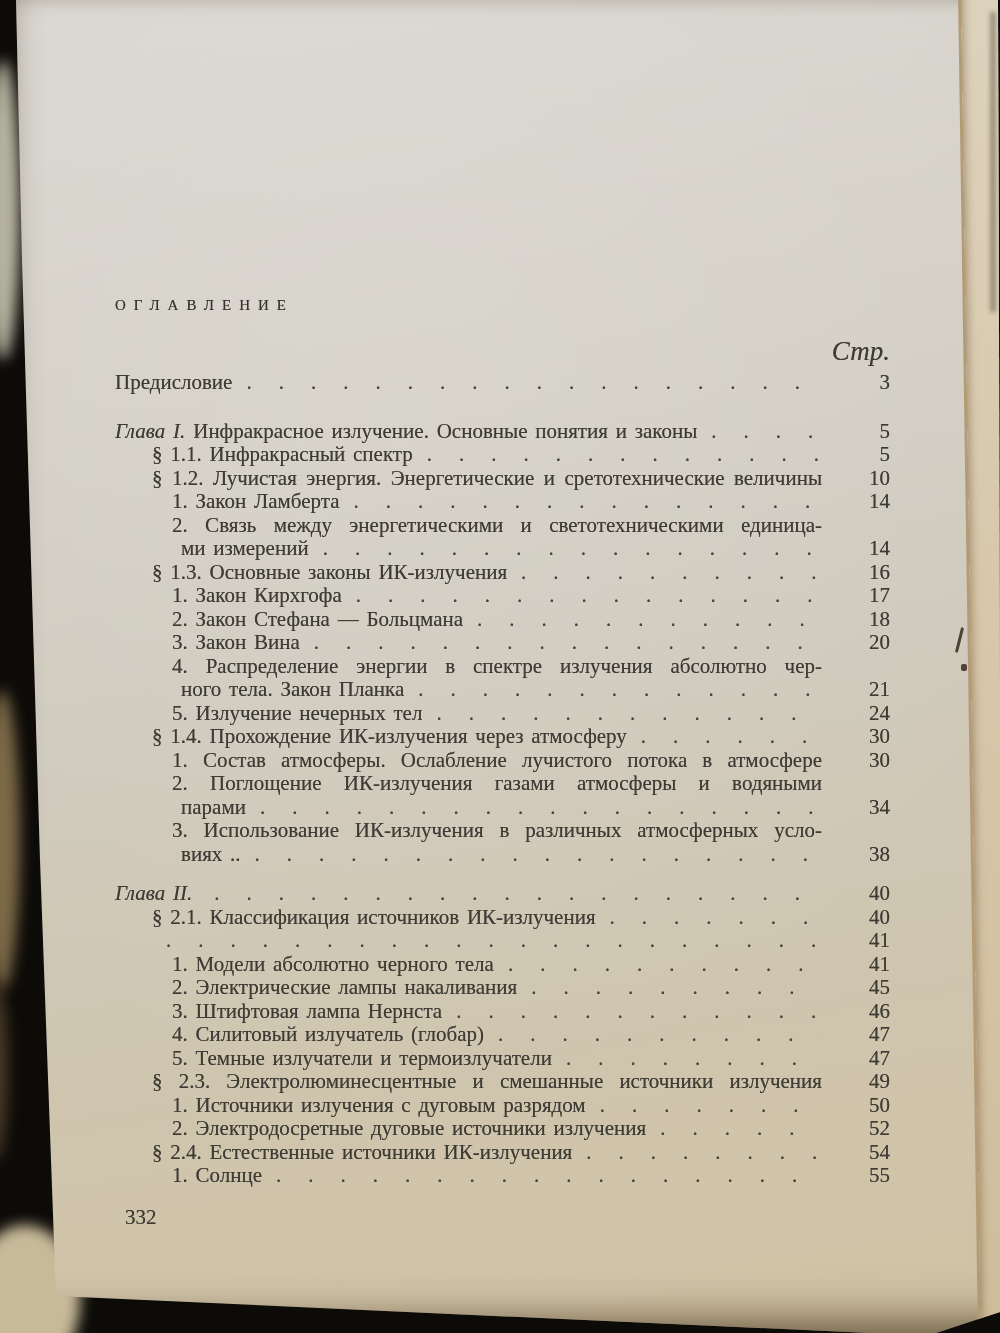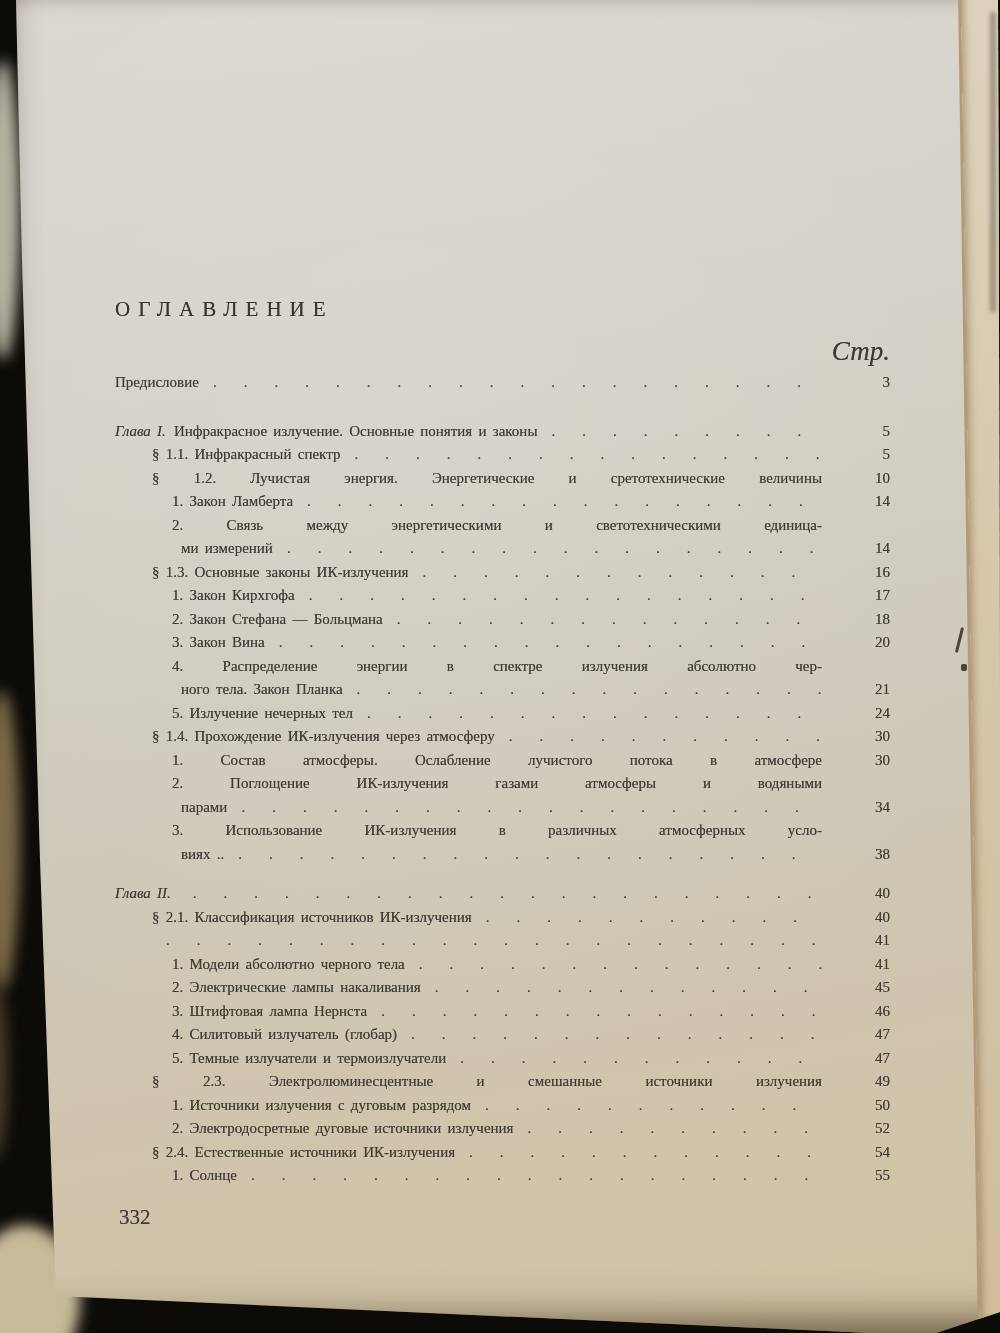--- a/index.html
+++ b/index.html
@@ -31,44 +31,44 @@
     transform:rotate(-0.85deg);
     box-shadow:inset 6px 0 8px -4px rgba(120,95,60,.55);
   }
   .speck{position:absolute;background:#4e4334;border-radius:2px;}
   .speck.s1{left:958px;top:627px;width:3px;height:26px;transform:rotate(14deg);}
   .speck.s2{left:961px;top:664px;width:6px;height:7px;}
   .edge-shade{position:absolute;left:990px;top:12px;width:6px;height:300px;background:rgba(40,32,20,.35);filter:blur(2px);}
   
   .ink{color:#3e3b35;text-shadow:0 0 .6px rgba(62,59,53,.65);}
   .title{
-    position:absolute;left:115px;top:297px;font-size:21px;letter-spacing:8px;color:#36332d;
+    position:absolute;left:115px;top:297px;font-size:15px;letter-spacing:8px;color:#36332d;
   }
   .page-col-label{
     position:absolute;left:115px;top:336px;width:775px;text-align:right;
     font-style:italic;font-size:27px;
   }
   .entries{
-    position:absolute;left:115px;top:371px;width:775px;font-size:15px;word-spacing:2.5px;
+    position:absolute;left:115px;top:371px;width:775px;font-size:21px;word-spacing:2.5px;
   }
   .row{display:flex;align-items:baseline;line-height:23.5px;}
   .row-pre{margin-bottom:9px;}
   .lvl1{padding-left:37px;}
   .lvl2{padding-left:57px;}
   .lvl3{padding-left:66px;}
   .it{font-style:italic;padding-right:8px;white-space:nowrap;margin-top:16px;}
   .txt{white-space:nowrap;}
   .stretch .txt{flex:1;white-space:normal;text-align:justify;text-align-last:justify;}
   .dots{flex:1;min-width:0;overflow:hidden;white-space:nowrap;letter-spacing:27px;padding-left:14px;color:#49453e;}
   .pg{width:68px;text-align:right;flex:none;white-space:nowrap;}
   .part-head{
     width:610px;text-align:center;line-height:22.5px;margin:8px 0 13px 0;font-weight:bold;color:#393630;
   }
   .part-head .prefix{font-weight:normal;letter-spacing:5px;padding-right:10px;}
-  .footer-num{position:absolute;left:119px;top:1205px;font-size:21px;}
+  .footer-num{position:absolute;left:125px;top:1205px;font-size:21px;}
 </style>
 </head>
 <body>
 
 <div class="blob b1"></div>
 <div class="blob b2"></div>
 <div class="blob b4"></div>
 <div class="blob b3"></div>
 
 <div class="paper ink">

